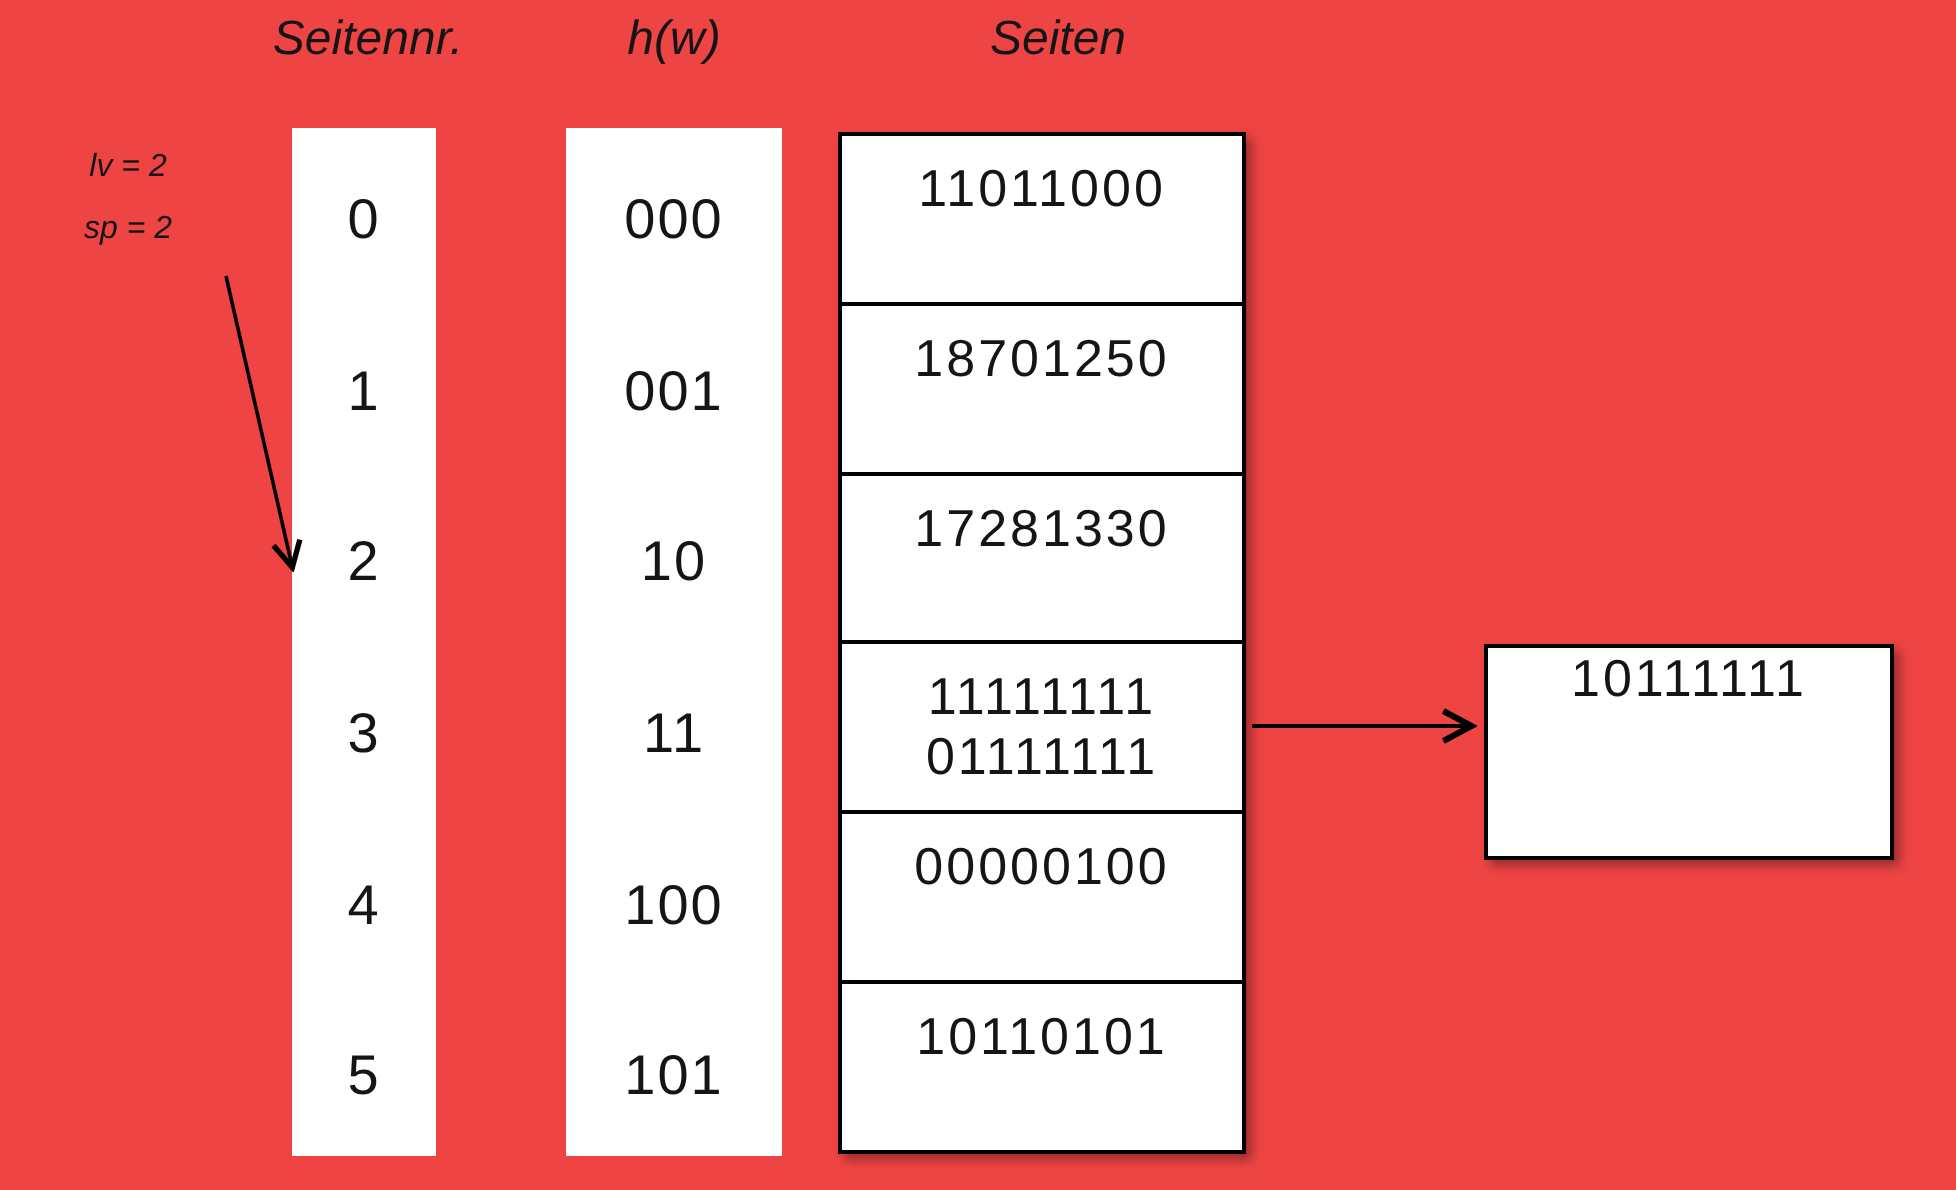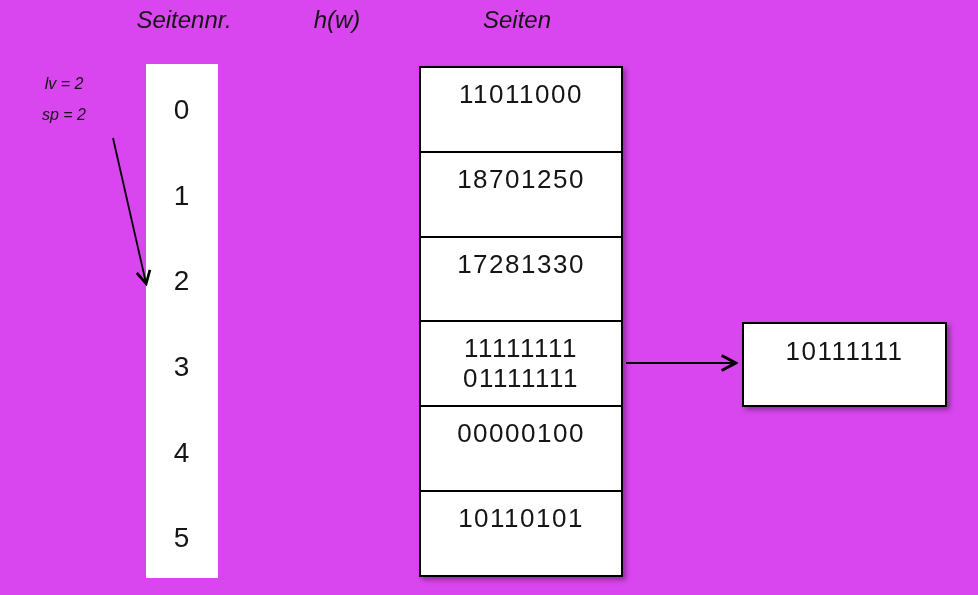--- a/index.html
+++ b/index.html
@@ -4,21 +4,21 @@
 <style>
   html, body {
     margin: 0;
     padding: 0;
     font-family: "Liberation Sans", sans-serif;
   }
   .canvas {
     position: relative;
     width: 978px;
     height: 595px;
-    background: #d946ef;
+    background: #ef4444;
     color: #151515;
     overflow: hidden;
   }
   .hdr {
     position: absolute;
     top: 6px;
     font-size: 24px;
     font-style: italic;
     font-weight: 500;
     text-align: center;
@@ -83,62 +83,69 @@
     font-size: 26px;
     line-height: 30px;
     letter-spacing: 1.5px;
     white-space: nowrap;
   }
   .overflow-box {
     position: absolute;
     left: 742px;
     top: 322px;
     width: 205px;
-    height: 85px;
+    height: 108px;
     background: #ffffff;
     border: 2px solid #000;
     box-sizing: border-box;
     display: flex;
     flex-direction: column;
     align-items: center;
-    padding-top: 12px;
     box-shadow: 3px 3px 5px rgba(0,0,0,0.35);
   }
   svg.overlay {
     position: absolute;
     left: 0;
     top: 0;
     width: 978px;
     height: 595px;
     pointer-events: none;
   }
 </style>
 </head>
 <body>
 
 <div class="canvas">
 
   <div class="hdr" style="left:184px;">Seitennr.</div>
   <div class="hdr" style="left:337px;">h(w)</div>
-  <div class="hdr" style="left:517px;">Seiten</div>
+  <div class="hdr" style="left:529px;">Seiten</div>
 
   <div class="annotation">
     <div>lv = 2</div>
     <div>sp = 2</div>
   </div>
 
   <div class="strip strip-nr">
     <div class="cell">0</div>
     <div class="cell">1</div>
     <div class="cell">2</div>
     <div class="cell">3</div>
     <div class="cell">4</div>
     <div class="cell">5</div>
   </div>
 
+  <div class="strip strip-hash">
+    <div class="cell">000</div>
+    <div class="cell">001</div>
+    <div class="cell">10</div>
+    <div class="cell">11</div>
+    <div class="cell">100</div>
+    <div class="cell">101</div>
+  </div>
 
   <div class="pages-box">
     <div class="page-row">
       <div class="bin">11011000</div>
       <div class="bin"></div>
     </div>
     <div class="page-row">
       <div class="bin">18701250</div>
       <div class="bin"></div>
     </div>

